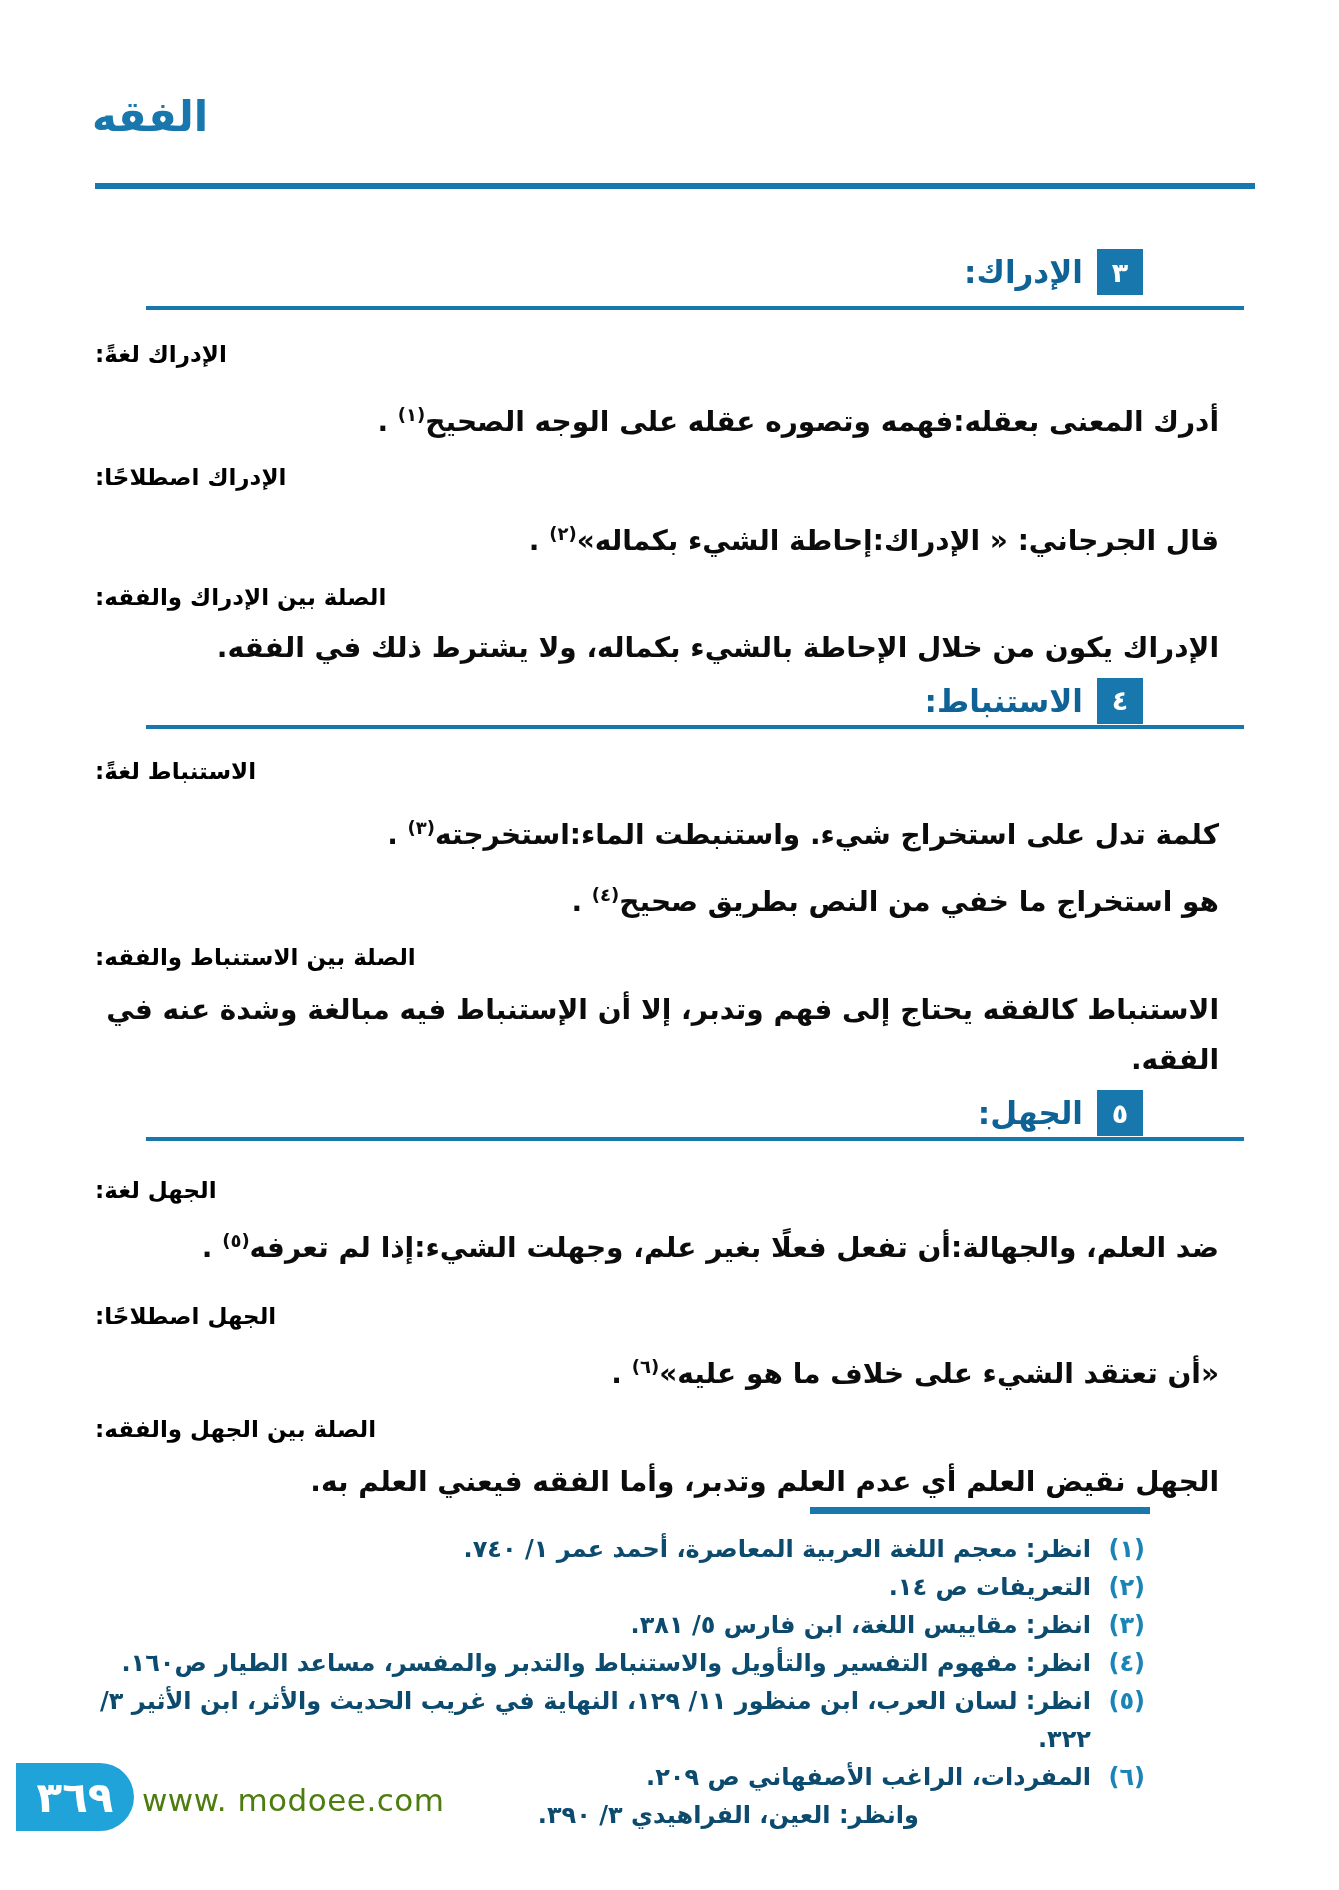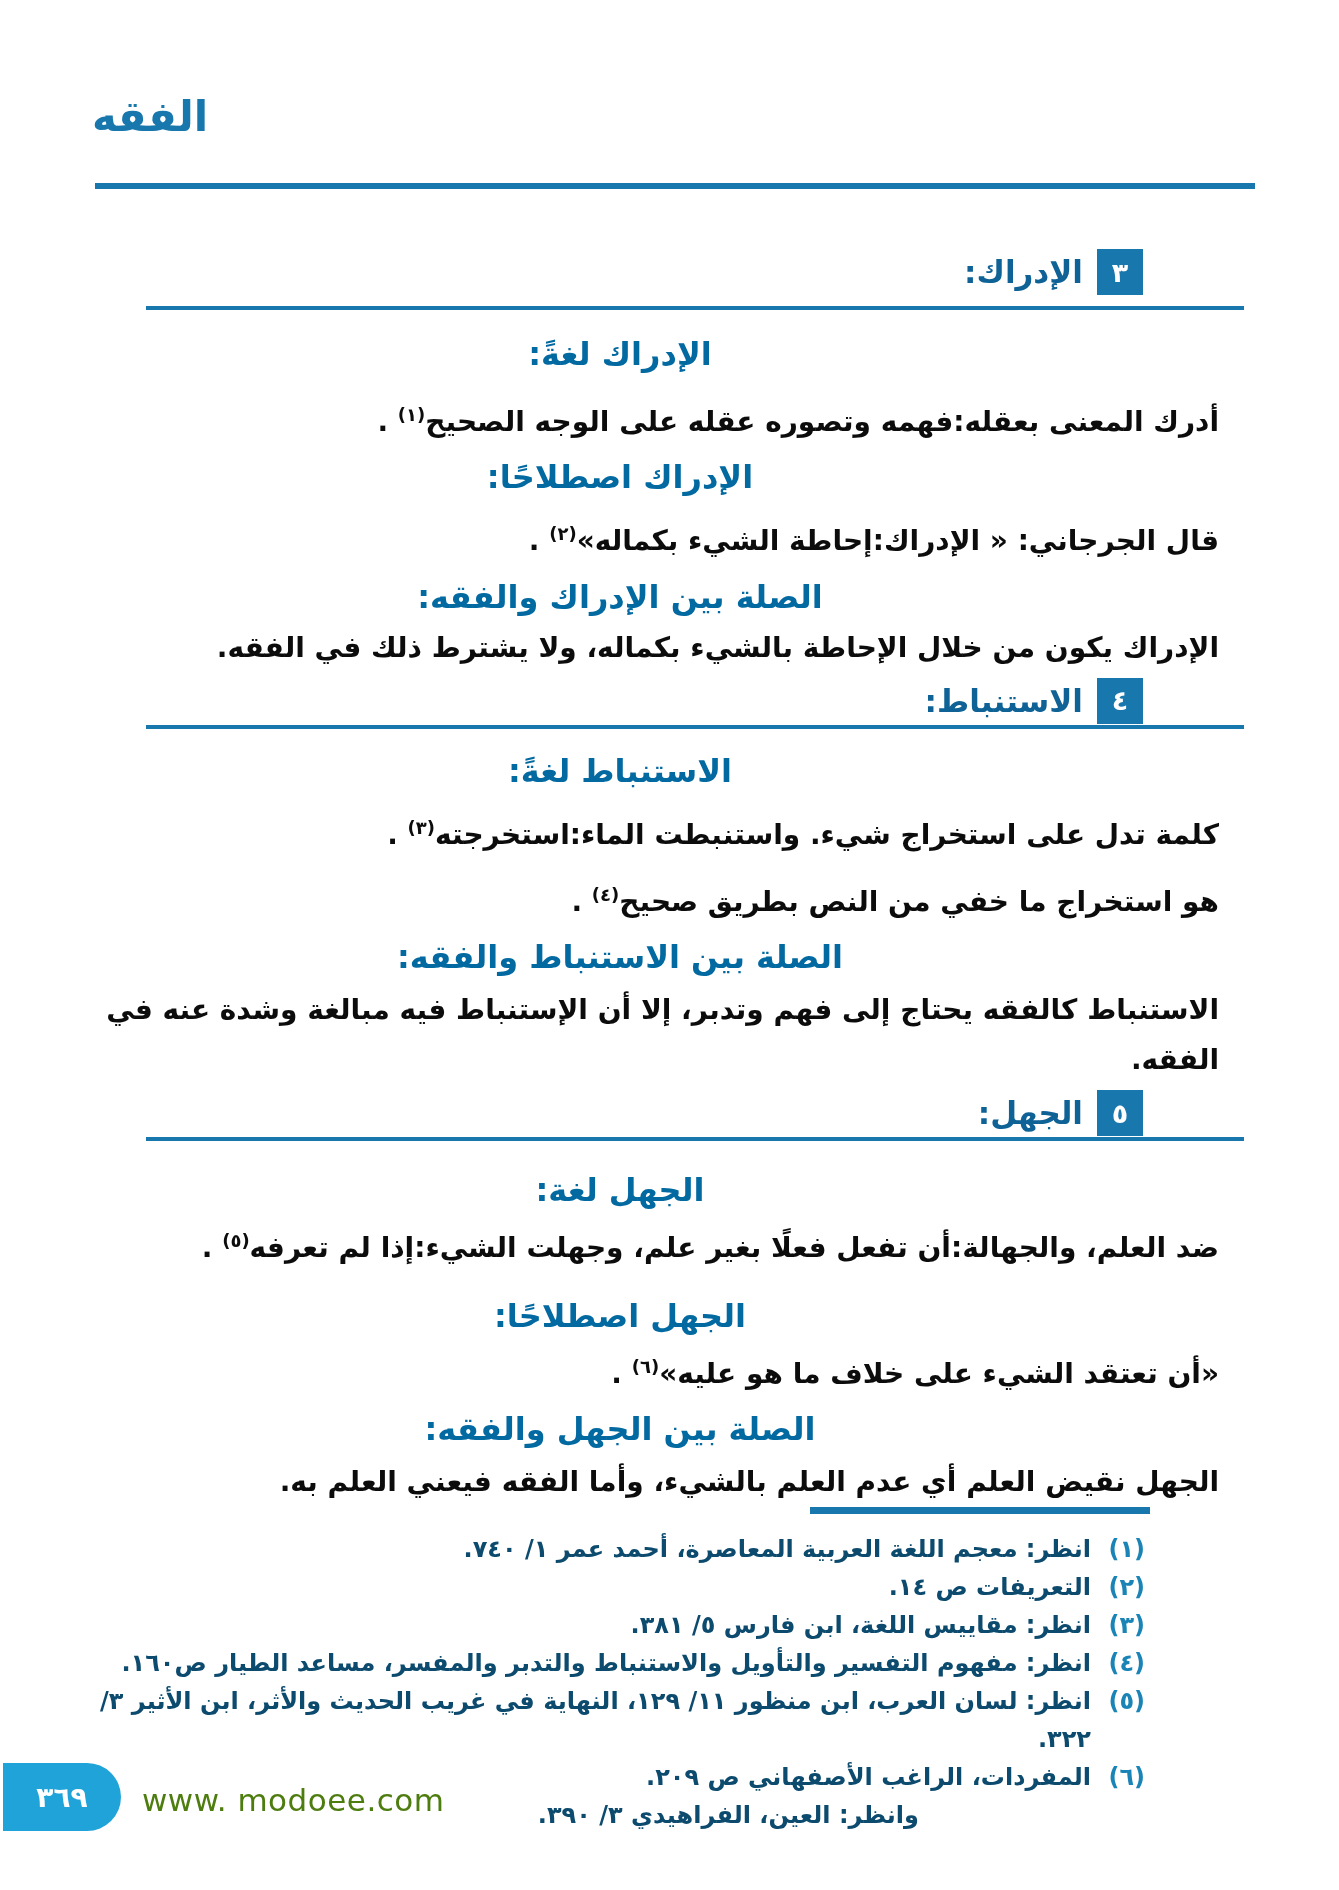--- a/index.html
+++ b/index.html
@@ -34,22 +34,22 @@
   }
   .section-title{
     color:#0f6296;font-size:31px;font-weight:bold;line-height:46px;
   }
   .section-rule{
     margin:10px 95px 0 0;
     width:1098px;height:4px;background:#1878ad;
   }
   .rule-tight{margin-top:0;}
   .subhead{
-    color:#0369a1;font-size:32px;font-weight:bold;
-    text-align:center;padding-right:194px;padding-left:95px;
+    color:#000000;font-size:23px;font-weight:bold;
+    text-align:left;padding-right:194px;padding-left:95px;
     line-height:44px;margin-top:8px;
   }
   .body-line{
     color:#0c0c0c;font-size:28px;font-weight:bold;
     padding-right:120px;padding-left:95px;
     line-height:50px;margin-top:10px;
   }
   .fn-mark{font-size:18px;font-weight:bold;color:#0c0c0c;}
   .mt22{margin-top:22px;}
   .mt20{margin-top:20px;}
@@ -69,25 +69,25 @@
   }
   .footnote-num{
     color:#1a84b6;font-size:24px;font-weight:bold;flex:0 0 auto;min-width:44px;
   }
   .footnote-text{
     color:#0c4a6e;font-size:24px;font-weight:bold;text-align:right;
   }
   .footnote-cont{padding-right:420px;}
   
   .footer-page-pill{
-    position:absolute;left:3px;top:1763px;
+    position:absolute;left:16px;top:1763px;
     width:118px;height:68px;background:#20a3d8;
     border-radius:0 34px 34px 0;
     display:flex;align-items:center;justify-content:center;
-    color:#ffffff;font-size:28px;font-weight:bold;
+    color:#ffffff;font-size:42px;font-weight:bold;
   }
   .footer-website{
     position:absolute;left:142px;top:1782px;
     color:#4d7c0f;font-size:31px;direction:ltr;
     letter-spacing:0.5px;
   }
 </style>
 </head>
 <body>
 
@@ -133,21 +133,21 @@
     </div>
     <div class="section-rule rule-tight"></div>
 
     <div class="subhead mt24">الجهل لغة:</div>
     <div class="body-line mt4"><span>ضد العلم، والجهالة:أن تفعل فعلًا بغير علم، وجهلت الشيء:إذا لم تعرفه</span><sup class="fn-mark">(٥)</sup><span> .</span></div>
 
     <div class="subhead mt20">الجهل اصطلاحًا:</div>
     <div class="body-line mt4"><span>«أن تعتقد الشيء على خلاف ما هو عليه»</span><sup class="fn-mark">(٦)</sup><span> .</span></div>
 
     <div class="subhead">الصلة بين الجهل والفقه:</div>
-    <div class="body-line mt6"><span>الجهل نقيض العلم أي عدم العلم بالشيء، وأما الفقه فيعني العلم به.</span></div>
+    <div class="body-line mt6"><span>الجهل نقيض العلم أي عدم العلم وتدبر، وأما الفقه فيعني العلم به.</span></div>
 
     <div class="footnote-separator"></div>
     <div class="footnotes">
       <div class="footnote-row">
         <span class="footnote-num">(١)</span>
         <span class="footnote-text">انظر: معجم اللغة العربية المعاصرة، أحمد عمر ١/ ٧٤٠.</span>
       </div>
       <div class="footnote-row">
         <span class="footnote-num">(٢)</span>
         <span class="footnote-text">التعريفات ص ١٤.</span>

